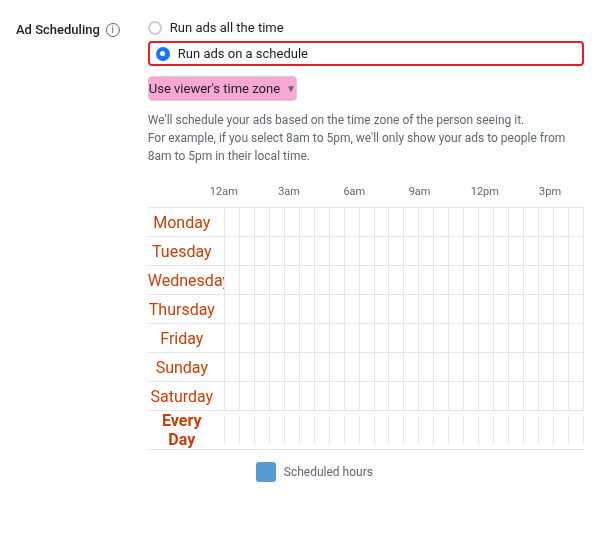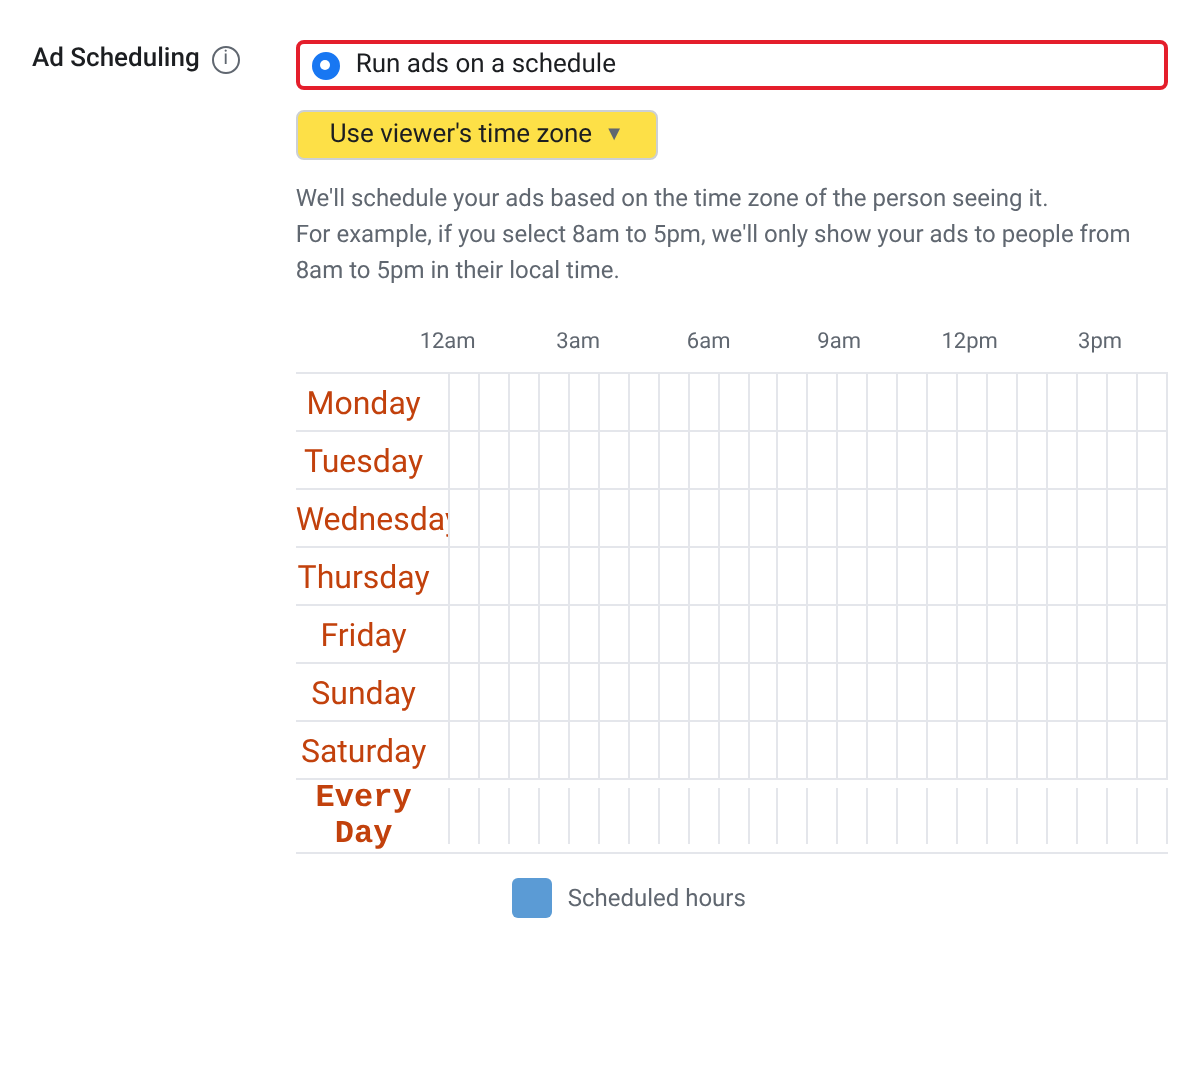--- a/index.html
+++ b/index.html
@@ -101,25 +101,25 @@
       align-items: center;
       gap: 8px;
     }
 
     .timezone-dropdown {
       display: inline-flex;
       align-items: center;
       gap: 6px;
       border: 1px solid #ccd0d5;
       border-radius: 4px;
-      padding: 4px 16px;
+      padding: 4px 0;
       font-size: 13px;
       color: #1c1e21;
       cursor: pointer;
-      background: #fde047;
+      background: #f9a8d4;
       margin-top: 4px;
       align-self: flex-start;
     }
 
     .dropdown-arrow {
       font-size: 10px;
       color: #606770;
     }
 
     .description-text {
@@ -166,21 +166,20 @@
       width: 76px;
       text-align: center;
       padding-right: 8px;
       font-size: 16px;
       color: #c2410c;
       flex-shrink: 0;
     }
 
     .day-label.bold {
       font-weight: 700;
-      font-family: Liberation Mono, monospace;
     }
 
     .grid-cells {
       display: flex;
       flex: 1;
       border-left: 1px solid #e4e6eb;
     }
 
     .grid-cell {
       flex: 1;
@@ -217,20 +216,24 @@
 <body>
 
 <div class="ad-scheduling-section">
   <div class="label-section">
     <span class="section-label">Ad Scheduling</span>
     <span class="info-icon">i</span>
   </div>
 
   <div class="options-section">
 
+    <div class="radio-option">
+      <div class="radio-input"></div>
+      <span class="radio-label">Run ads all the time</span>
+    </div>
 
     <div class="radio-option schedule-option-box">
       <div class="radio-input selected"></div>
       <span class="radio-label">Run ads on a schedule</span>
     </div>
 
     <div class="timezone-dropdown">
       <span>Use viewer's time zone</span>
       <span class="dropdown-arrow">▼</span>
     </div>

